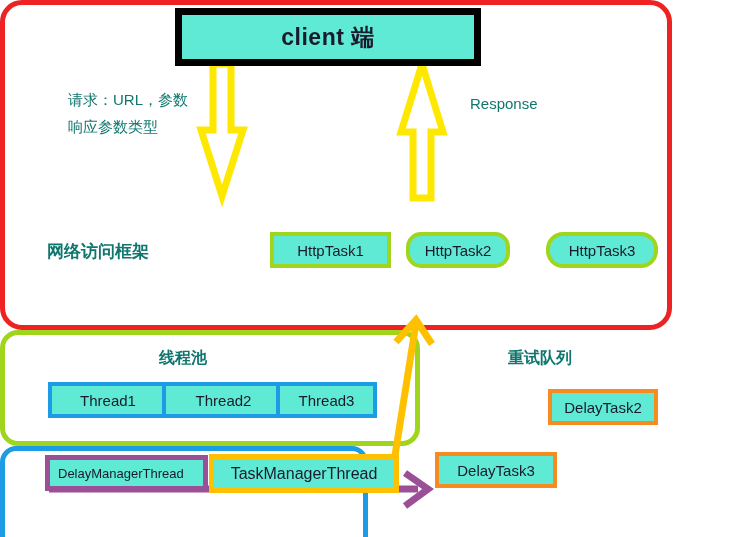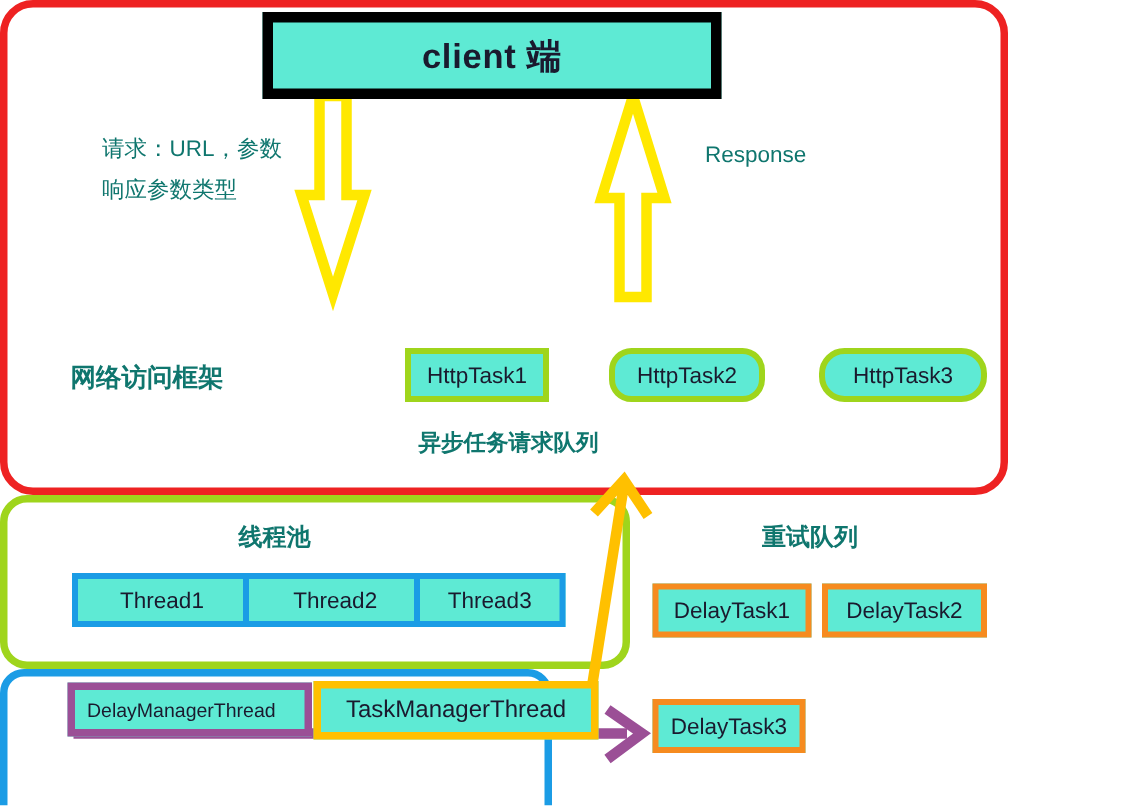--- a/index.html
+++ b/index.html
@@ -59,21 +59,21 @@
     border-radius: 18px;
     display: block;
     background: transparent;
   }
   .httptask {
     border: 4px solid #9FD51C;
     height: 36px;
     font-size: 15px;
     top: 232px;
   }
-  #httptask-1 { left: 270px; width: 96px; }
+  #httptask-1 { left: 270px; width: 121px; }
   #httptask-2 { left: 406px; width: 104px; border-radius: 15px; }
   #httptask-3 { left: 546px; width: 112px; border-radius: 17px; }
   #queue-label {
     left: 279px; top: 286px;
     font-size: 15px; font-weight: bold;
   }
 
   
   #threadpool-box {
     left: 38px; top: 339px; width: 358px; height: 166px;
@@ -112,21 +112,21 @@
     left: 508px; top: 348px;
     font-size: 16px; font-weight: bold;
   }
   .delaytask {
     border: 4px solid #F68B1F;
     height: 36px;
     font-size: 15px;
   }
   #delaytask-1 { left: 435px; top: 389px; width: 106px; }
   #delaytask-2 { left: 548px; top: 389px; width: 110px; }
-  #delaytask-3 { left: 435px; top: 452px; width: 102px; margin-top: 14px; }
+  #delaytask-3 { left: 435px; top: 452px; width: 122px; }
 
   
   #req-label {
     left: 68px; top: 86px;
     font-size: 15px; line-height: 27px;
   }
   #response-label {
     left: 470px; top: 95px;
     font-size: 15px;
   }
@@ -162,28 +162,26 @@
 响应参数类型</div>
   <div class="label" id="response-label">Response</div>
 
   <div id="framework-box"></div>
   <div class="label" id="framework-title">网络访问框架</div>
 
   <div id="queue-box"></div>
   <div class="box httptask" id="httptask-1">HttpTask1</div>
   <div class="box httptask" id="httptask-2">HttpTask2</div>
   <div class="box httptask" id="httptask-3">HttpTask3</div>
-  <div class="label" id="queue-label">异步任务请求队列</div>
 
   <div id="threadpool-box"></div>
   <div class="label" id="threadpool-title">线程池</div>
   <div class="box thread" id="thread-1">Thread1</div>
   <div class="box thread" id="thread-2">Thread2</div>
   <div class="box thread" id="thread-3">Thread3</div>
   <div class="box" id="delay-manager-thread">DelayManagerThread</div>
   <div class="box" id="task-manager-thread">TaskManagerThread</div>
 
   <div class="label" id="retry-title">重试队列</div>
-  <div class="box delaytask" id="delaytask-1">DelayTask1</div>
   <div class="box delaytask" id="delaytask-2">DelayTask2</div>
   <div class="box delaytask" id="delaytask-3">DelayTask3</div>
 
 </div>
 
 </body></html>

